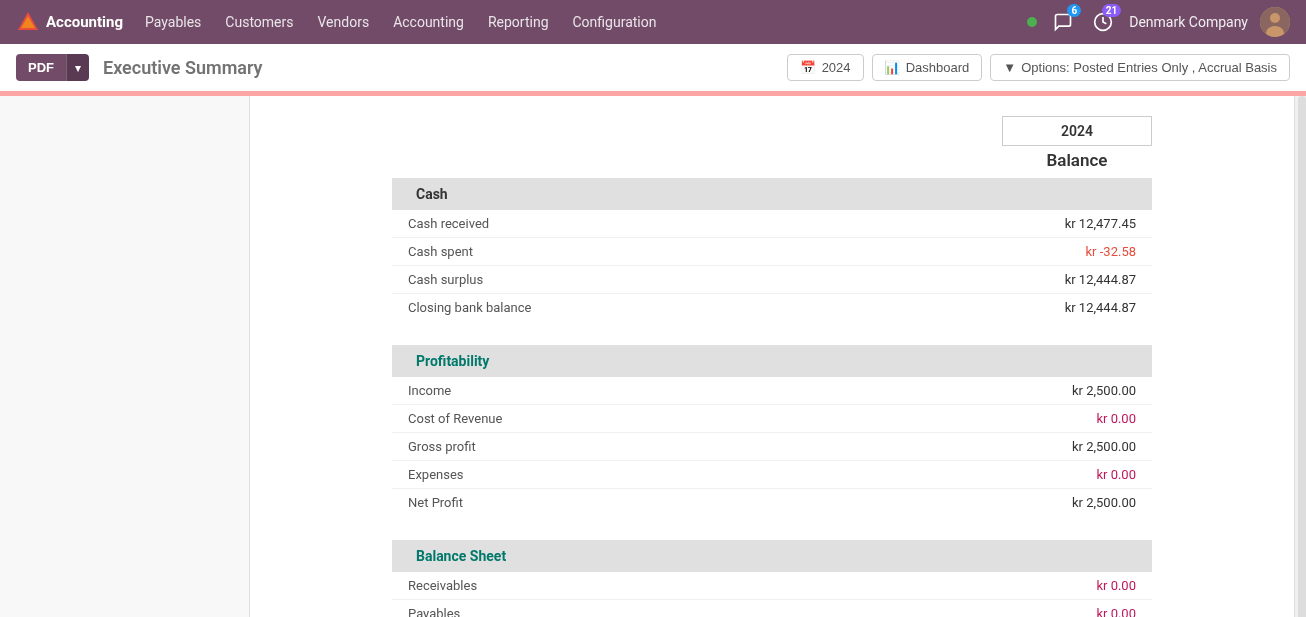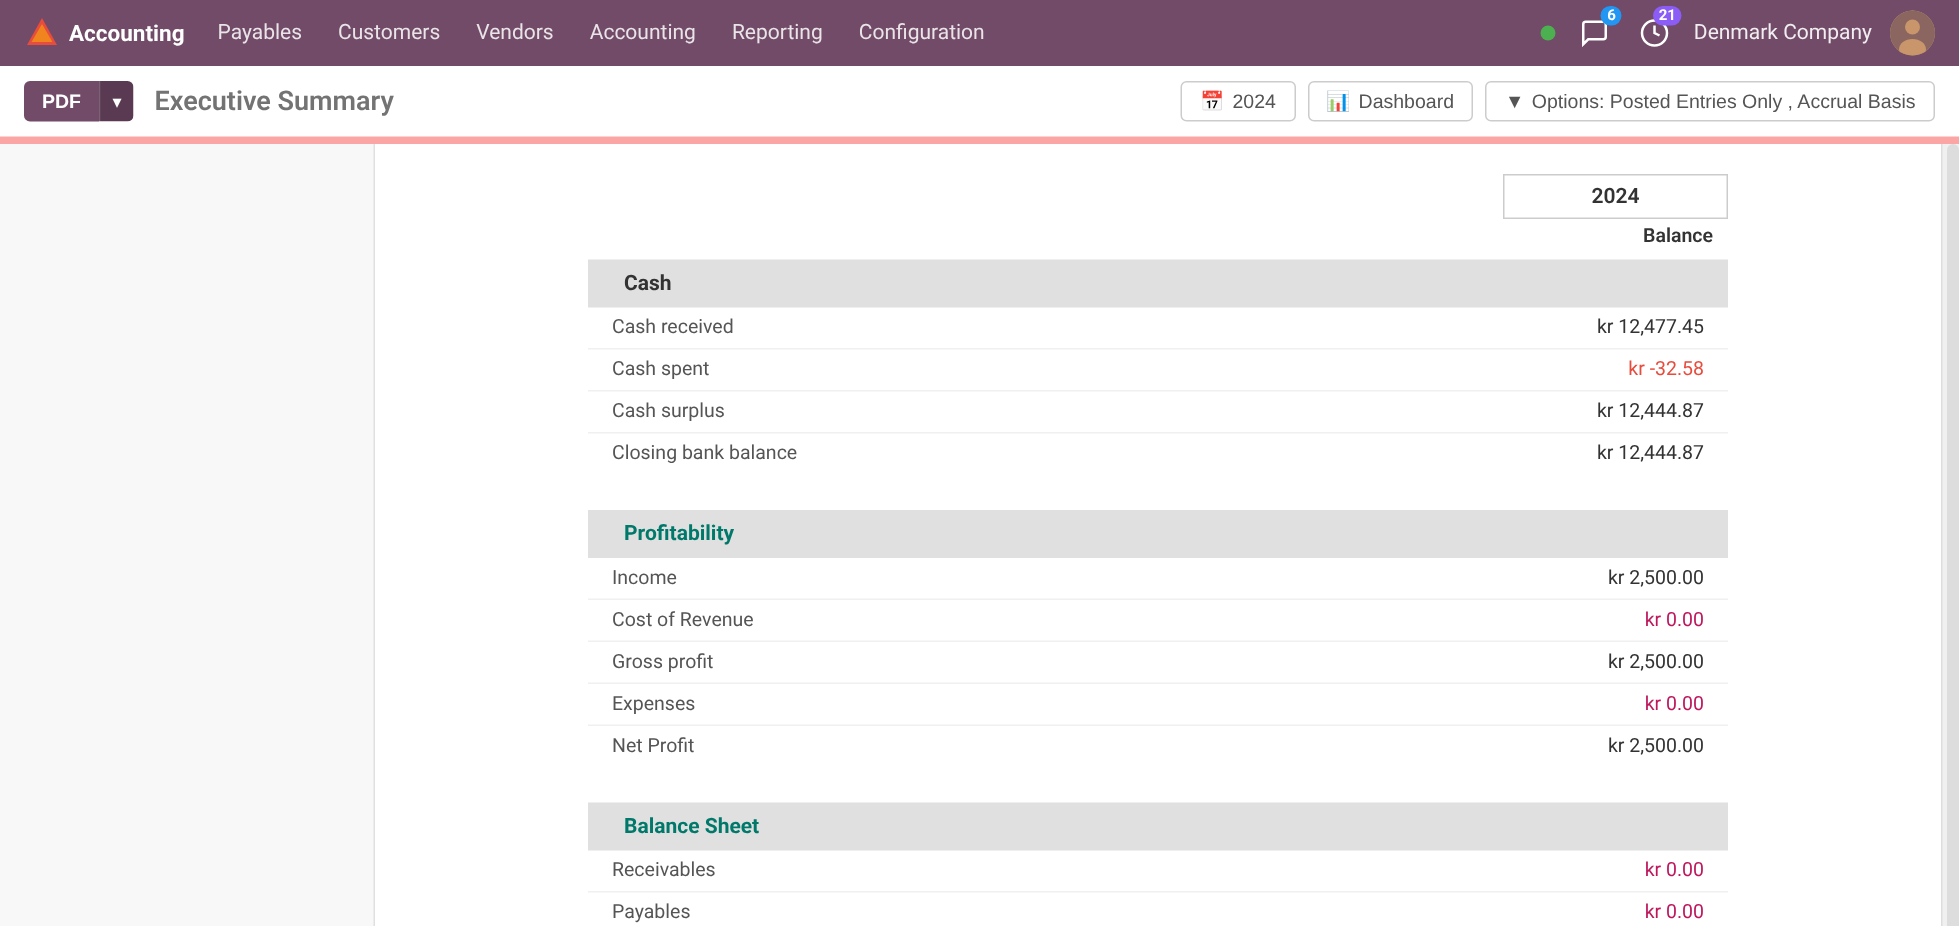--- a/index.html
+++ b/index.html
@@ -102,22 +102,22 @@
     .year-cell {
       width: 150px; text-align: center;
       border: 1px solid #ccc; padding: 6px 10px;
       font-weight: 600; font-size: 14px; background: #fff;
     }
     .balance-header {
       display: flex; justify-content: flex-end;
       margin-bottom: 4px;
     }
     .balance-label {
-      width: 150px; text-align: right; padding: 4px 10px;
-      font-weight: 600; font-size: 13px; color: #333;
+      width: 150px; text-align: center; padding: 4px 10px;
+      font-weight: 600; font-size: 17px; color: #333;
     }
 
     
     .section { margin-bottom: 24px; }
     .section-header {
       background: #e0e0e0; padding: 8px 24px;
       font-weight: 700; font-size: 14px;
     }
     .section-header.teal { color: #00796b; background: #e0e0e0; }
     .section-row {

